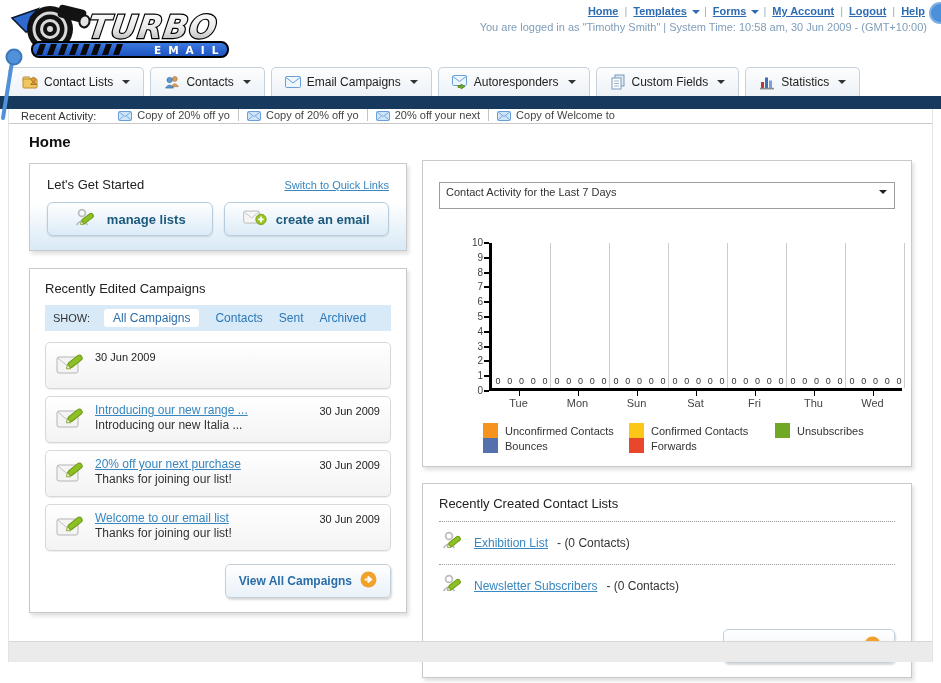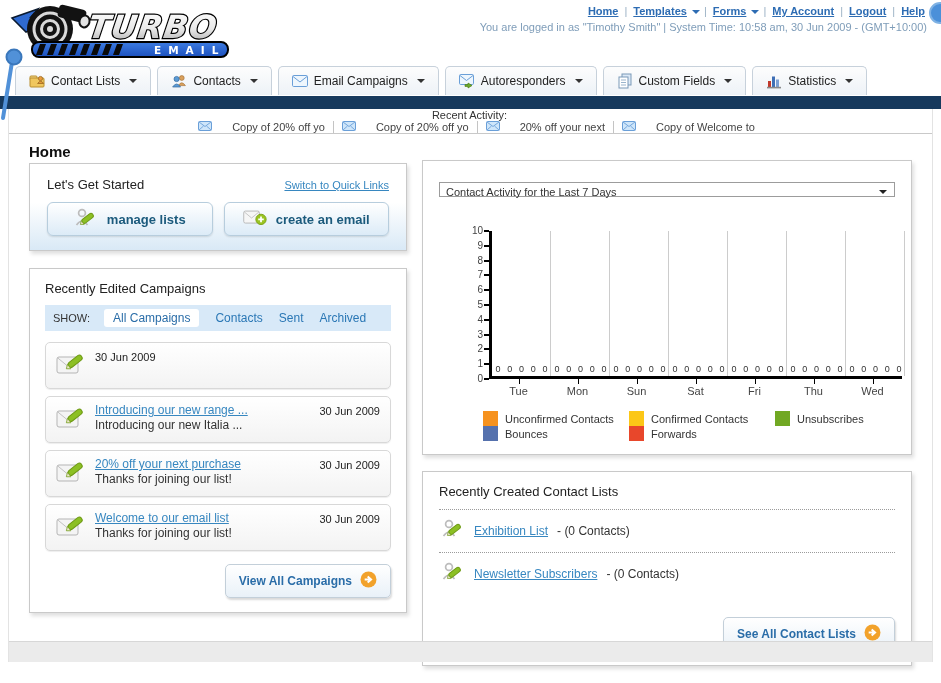--- a/index.html
+++ b/index.html
@@ -14,35 +14,35 @@
                 background:#4b90d9; border:2px solid #7fb2e4; }
   #top-nav { position:absolute; right:14px; top:5px; font-size:11px; color:#999; white-space:nowrap; }
   #top-nav a { color:#2d6cb3; text-decoration:underline; font-weight:bold; margin:0 2px; cursor:pointer; }
   #top-nav .sep { color:#9ab0c4; margin:0 4px; }
   .caret { display:inline-block; width:0; height:0; border:4px solid transparent; border-top-color:#2d6cb3;
            margin-left:3px; vertical-align:middle; position:relative; top:2px; }
   .caret.dark { border-top-color:#333; }
   #session { position:absolute; right:14px; top:20px; text-align:right; font-size:11px; color:#7f9db9; line-height:14px; }
 
   
-  #tab-row { height:30px; padding-left:15px; display:flex; align-items:flex-start; background:#fff; }
+  #tab-row { height:30px; padding-left:8px; display:flex; align-items:center; background:#fff; }
   .main-tab { display:inline-flex; align-items:center; gap:6px; height:29px; padding:0 13px;
               background:linear-gradient(#fdfdfd,#edf2f7); border:1px solid #c7d1db; border-bottom:none;
               border-radius:5px 5px 0 0; margin-right:6px; font-size:12px; color:#222; cursor:pointer; }
   .main-tab .ticon { width:16px; height:16px; display:inline-block; }
   .main-tab .ticon svg { width:16px; height:16px; display:block; }
   #navy-bar { height:13px; background:#16395d; }
 
   
   #content { position:relative; height:553px; background:#fff; border-left:1px solid #e3e3e3; border-right:1px solid #e3e3e3; margin:0 8px; }
 
   
-  #recent-bar { height:25px; display:flex; align-items:center; padding-left:12px; border-bottom:1px solid #c9c9c9; font-size:11px; color:#444;flex-direction:column; }
+  #recent-bar { height:15px; display:flex; align-items:center; padding-left:12px; border-bottom:1px solid #c9c9c9; font-size:11px; color:#444; }
   #recent-bar .ra-label { color:#333; margin-right:14px; }
-  .ra-item { display:inline-flex; align-items:flex-start; gap:20px; padding:0 8px; border-right:1px solid #c4c4c4; cursor:pointer; color:#444; }
+  .ra-item { display:inline-flex; align-items:flex-end; gap:5px; padding:0 8px; border-right:1px solid #c4c4c4; cursor:pointer; color:#444; }
   .ra-item:last-child { border-right:none; }
   .env-sm { width:14px; height:10px; display:inline-block; }
   .env-sm svg { display:block; width:14px; height:10px; }
 
   #page-title { font-size:15px; font-weight:bold; color:#101010; margin:9px 0 0 20px; }
 
   
   #left-col  { position:absolute; left:20px;  top:54px; width:378px; }
   #right-col { position:absolute; left:413px; top:51px; width:490px; }
 
@@ -73,21 +73,21 @@
   .camp-sub { font-size:12px; color:#333; }
   .camp-date { font-size:11px; color:#222; padding-top:2px; }
   .pill-btn { display:inline-flex; align-items:center; gap:8px; padding:6px 13px; border:1px solid #c3cfd9; border-radius:5px;
               background:linear-gradient(#ffffff,#e9f1f8); font-size:12px; font-weight:bold; color:#2a6da8;
               cursor:pointer; box-shadow:1px 2px 2px rgba(0,0,0,.15); }
   .pill-btn svg { width:17px; height:17px; }
   #view-all-row { display:flex; justify-content:flex-end; margin-top:13px; }
 
   
   #panel-stats { padding:12px 16px 13px; margin-bottom:16px; }
-  #stats-select { margin-top:9px; position:relative; border:1px solid #9c9c9c; background:#fff; height:15px;
+  #stats-select { margin-top:9px; position:relative; border:1px solid #9c9c9c; background:#fff; height:27px;
                   font-size:11px; color:#333; padding:3px 20px 0 6px; cursor:pointer; }
   #stats-select .dd-arrow { position:absolute; right:7px; top:7px; width:0; height:0; border:4px solid transparent; border-top-color:#222; }
   #chart-wrap { position:relative; margin:34px 0 0 24px; width:440px; }
   #plot { position:relative; margin-left:26px; width:413px; height:148px; border-left:3px solid #000; border-bottom:3px solid #000; }
   .gridline { position:absolute; top:0; bottom:0; width:1px; background:#ccc; }
   .ylabel { position:absolute; left:-26px; width:17px; text-align:right; font-size:10px; color:#444; }
   .ytick { position:absolute; left:-8px; width:5px; height:2px; background:#000; }
   .zero-row { position:absolute; bottom:2px; display:flex; justify-content:space-around; align-items:flex-end; }
   .zero-row span { font-size:9px; color:#333; }
   #day-row { margin-left:26px; width:413px; display:flex;justify-content:space-between; }

